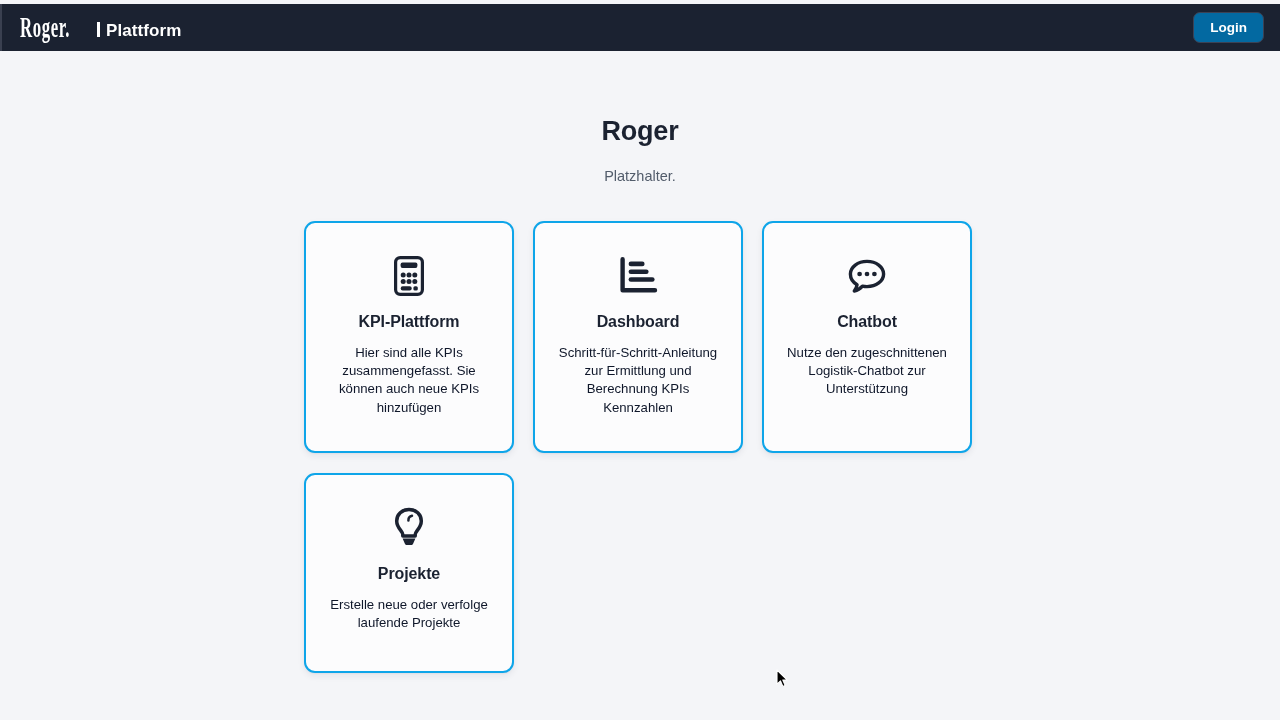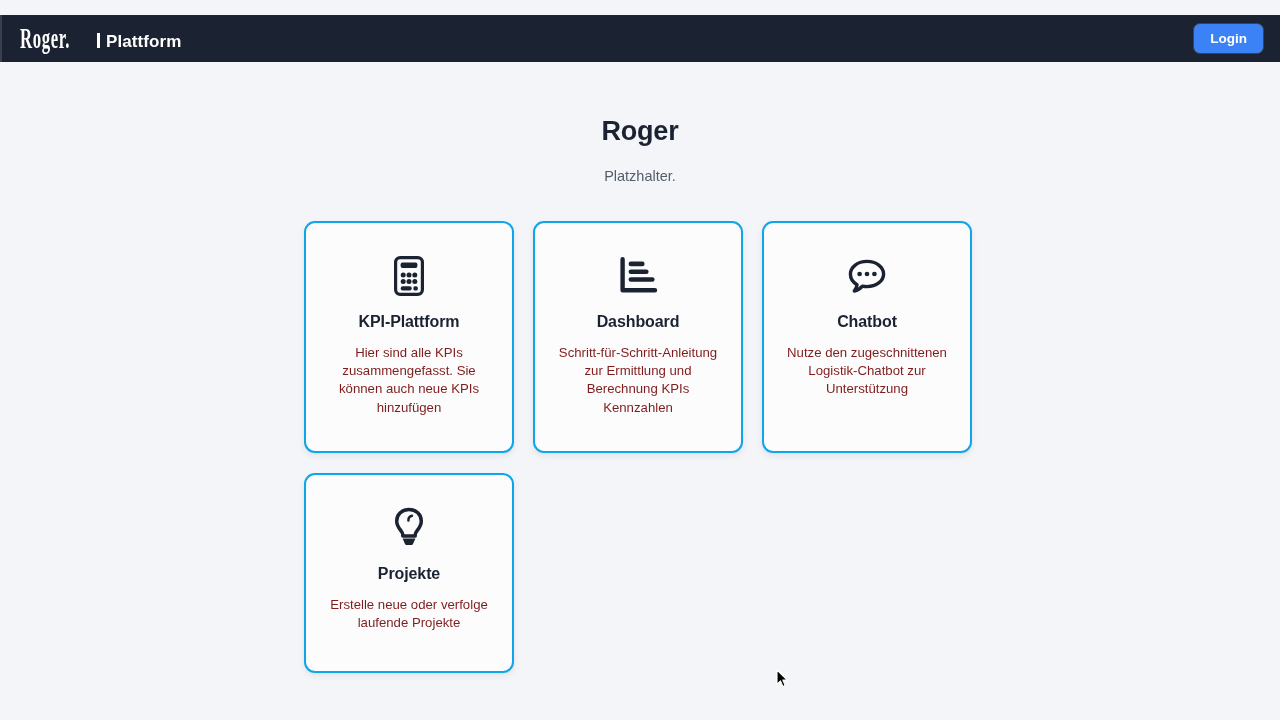--- a/index.html
+++ b/index.html
@@ -14,21 +14,21 @@
   body {
     background: #f4f5f8;
     font-family: "Liberation Sans", sans-serif;
     color: #1b2231;
     position: relative;
   }
 
   
   .topbar {
     position: absolute;
-    top: 15px; left: 0;
+    top: 4px; left: 0;
     width: 1280px;
     height: 47px;
     background: #1b2231;
     display: flex;
     align-items: center;
     padding: 0 16px 0 18px;
     border-left: 2px solid #3a4050;
   }
 
   .brand-group {
@@ -65,21 +65,21 @@
     width: 3px;
     height: 15px;
     background: #ffffff;
     margin-right: 6px;
     position: relative;
     top: 1px;
   }
 
   .login-btn {
     margin-left: auto;
-    background: #3b82f6;
+    background: #0369a1;
     color: #ffffff;
     border: 1px solid #3b4255;
     border-radius: 7px;
     font-size: 13.5px;
     font-weight: 700;
     font-family: "Liberation Sans", sans-serif;
     padding: 8px 16px;
     cursor: pointer;
     line-height: 1;
   }
@@ -151,21 +151,21 @@
     font-size: 16px;
     font-weight: 700;
     color: #1b2231;
     letter-spacing: -0.1px;
   }
 
   .card-desc {
     margin-top: 13px;
     font-size: 13.2px;
     line-height: 1.38;
-    color: #7f1d1d;
+    color: #0f172a;
     max-width: 175px;
   }
 
   
   .cursor {
     position: absolute;
     left: 776px;
     top: 669px;
     width: 13px;
     height: 19px;

